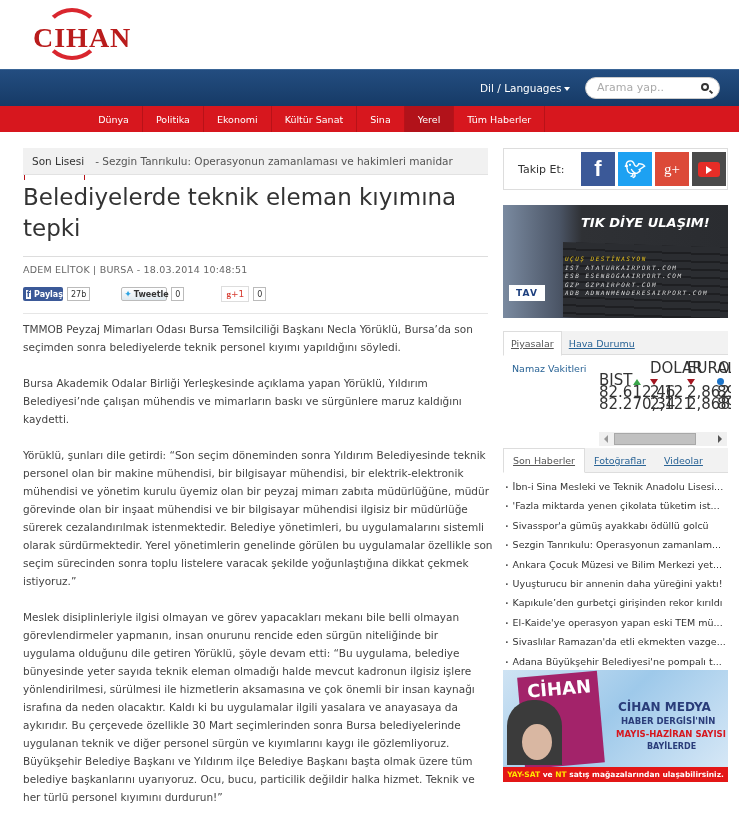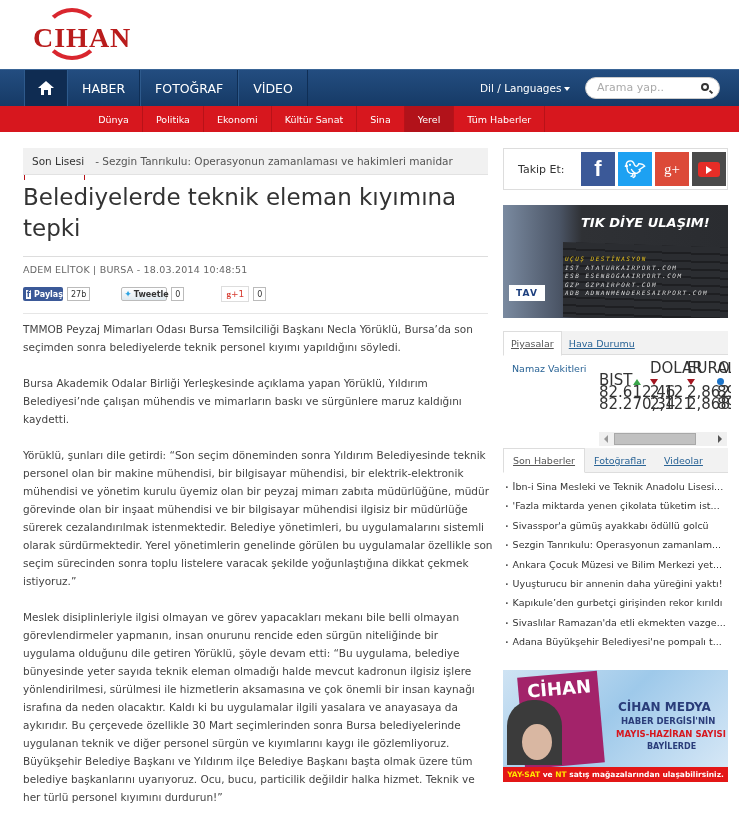--- a/index.html
+++ b/index.html
@@ -115,32 +115,20 @@
 </style>
 </head>
 <body>
 
 <div class="logo-wrap">
   <div class="logo-arc"></div>
   <div class="logo-text">CIHAN</div>
 </div>
 
 <div class="mainnav">
-  <div class="inner">
-    <div class="item home">
-      <div class="home-icon">
-        <div class="roof"></div>
-          <div class="body"></div>
-          <div class="door"></div>
-      </div>
-    </div>
-    <div class="item">HABER</div>
-    <div class="item">FOTOĞRAF</div>
-    <div class="item">VİDEO</div>
-  </div>
   <div class="lang">
     <span>Dil / Languages</span><span class="caret"></span>
   </div>
   <div class="search">
     <input type="text" placeholder="Arama yap.." style="">
     <span class="search-icon"></span>
   </div>
 </div>
 
 <div class="subnav">
@@ -255,20 +243,21 @@
   <div class="tab">Videolar</div>
 </div>
 <ul class="news">
   <li>İbn-i Sina Mesleki ve Teknik Anadolu Lisesi...</li>
   <li>'Fazla miktarda yenen çikolata tüketim ist...</li>
   <li>Sivasspor'a gümüş ayakkabı ödüllü golcü</li>
   <li>Sezgin Tanrıkulu: Operasyonun zamanlam...</li>
   <li>Ankara Çocuk Müzesi ve Bilim Merkezi yet...</li>
   <li>Uyuşturucu bir annenin daha yüreğini yaktı!</li>
   <li>Kapıkule’den gurbetçi girişinden rekor kırıldı</li>
+  <li>El-Kaide'ye operasyon yapan eski TEM mü...</li>
   <li>Sivaslılar Ramazan'da etli ekmekten vazge...</li>
   <li>Adana Büyükşehir Belediyesi'ne pompalı t...</li>
 </ul>
 
 <div class="ad2">
   <div class="mag"></div>
   <div class="mag-title">CİHAN</div>
   <div class="man">
       <div class="face"></div>
     </div>

